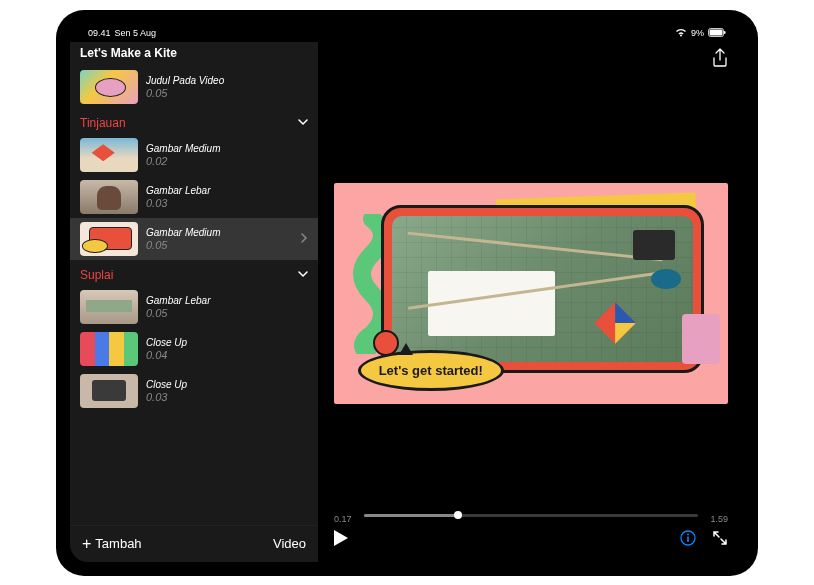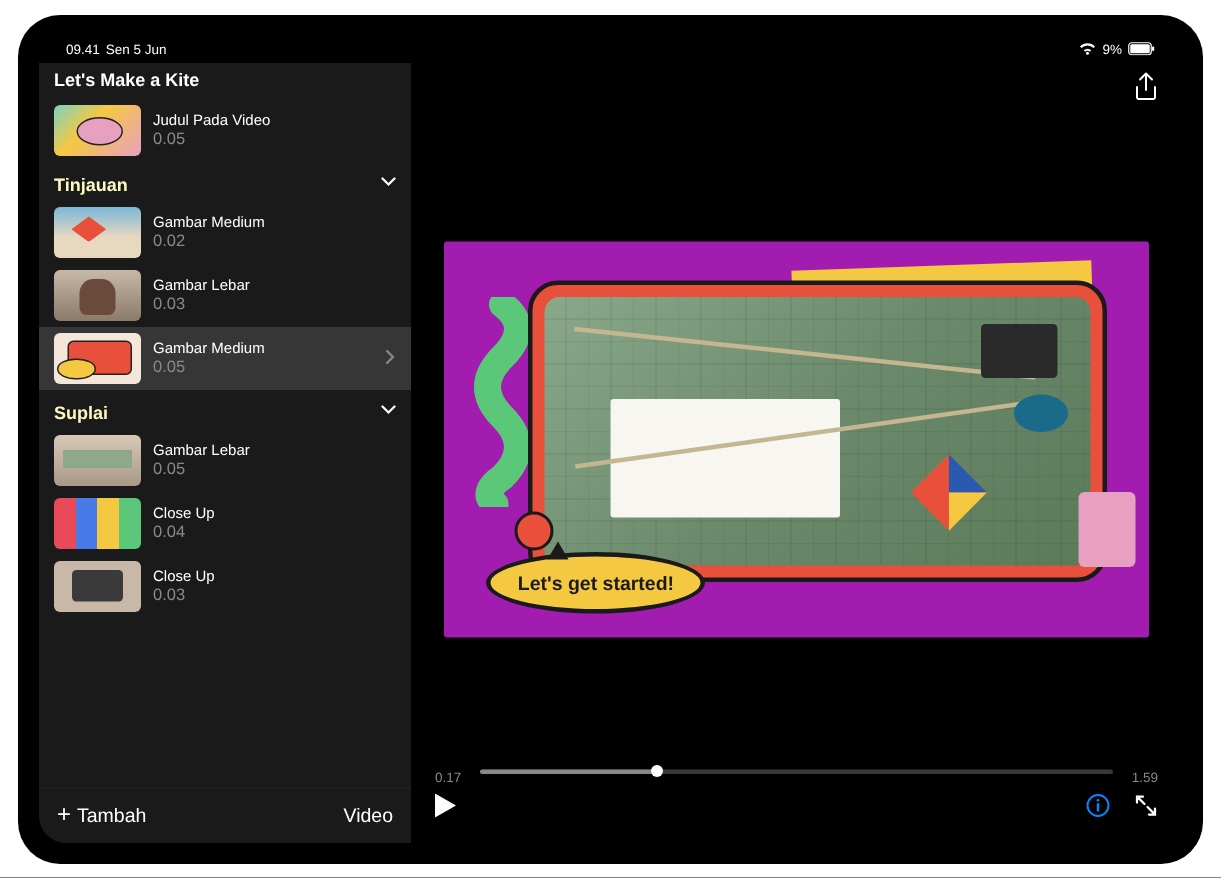--- a/index.html
+++ b/index.html
@@ -6,21 +6,21 @@
     body {
       width: 814px;
       height: 585px;
       background: #fff;
       font-family: -apple-system, BlinkMacSystemFont, 'Helvetica Neue', sans-serif;
       display: flex;
       justify-content: center;
       align-items: center;
     }
     .device {
-      width: 790px;
+      width: 702px;
       height: 566px;
       background: #000;
       border-radius: 28px;
       padding: 14px;
       position: relative;
     }
     .screen {
       width: 100%;
       height: 100%;
       background: #000;
@@ -90,20 +90,21 @@
       flex: 1;
       overflow-y: auto;
     }
     .clip-item {
       display: flex;
       align-items: center;
       padding: 4px 10px;
       gap: 8px;
       cursor: pointer;
       position: relative;
+      font-style: italic;
     }
     .clip-item.selected {
       background: #363636;
     }
     .clip-thumb {
       width: 58px;
       height: 34px;
       border-radius: 4px;
       flex-shrink: 0;
       background: #333;
@@ -130,23 +131,23 @@
       font-size: 12px;
     }
     .section-header {
       display: flex;
       align-items: center;
       justify-content: space-between;
       padding: 8px 10px 4px;
       cursor: pointer;
     }
     .section-title {
-      color: #fef9c3;
+      color: #ef4444;
       font-size: 12px;
-      font-weight: 700;
+      font-weight: 400;
     }
     .section-chevron {
       color: #fff;
       font-size: 10px;
     }
     .sidebar-footer {
       display: flex;
       align-items: center;
       justify-content: space-between;
       padding: 10px 12px;
@@ -193,21 +194,21 @@
       flex: 1;
       display: flex;
       align-items: center;
       justify-content: center;
       padding: 20px 16px 10px;
     }
     .preview-frame {
       width: 100%;
       max-width: 470px;
       aspect-ratio: 16/9;
-      background: #a21caf;
+      background: #fca5a5;
       position: relative;
       overflow: hidden;
       border-radius: 2px;
     }
     .collage-shape {
       position: absolute;
     }
     .green-squiggle {
       left: 2%;
       top: 14%;
@@ -454,21 +455,21 @@
   </style>
 </head>
 <body>
 
 <div class="device">
   <div class="screen">
 
     <div class="status-bar">
       <div class="status-left">
         <span>09.41</span>
-        <span>Sen 5 Jun</span>
+        <span>Sen 5 Aug</span>
       </div>
       <div class="status-right">
         <span class="wifi-icon">
           <svg width="12" height="9" viewBox="0 0 12 9">
               <path d="M6 8.5a1 1 0 100-2 1 1 0 000 2zm-2.5-3a3.5 3.5 0 015 0l-1 1a2 2 0 00-3 0zM1 3a7 7 0 0110 0l-1 1a5.5 5.5 0 00-8 0z" fill="#fff"></path>
             </svg>
         </span>
         <span>9%</span>
         <span class="battery-icon">
           <svg width="18" height="9" viewBox="0 0 18 9">

